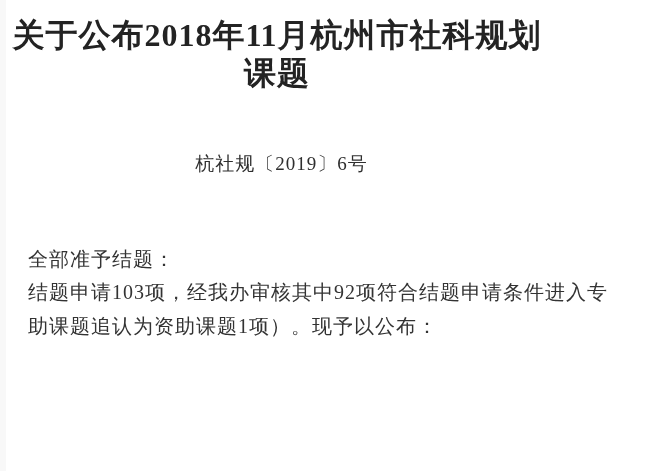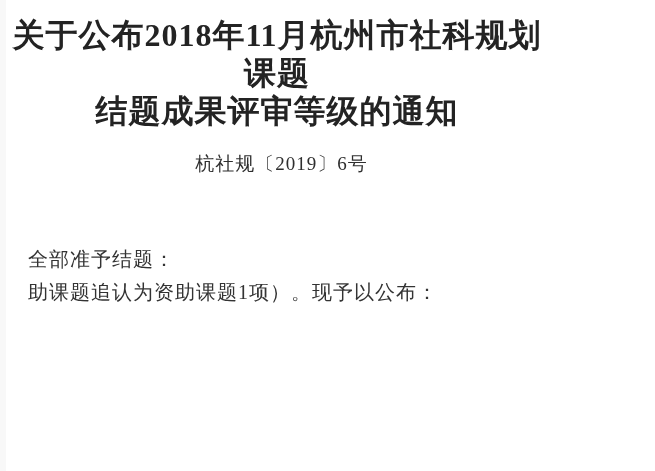--- a/index.html
+++ b/index.html
@@ -68,22 +68,22 @@
   }
 </style>
 </head>
 <body>
 
 <div class="page">
   <div class="left-strip"></div>
 
   <h1 class="title">
     <span class="title-line">关于公布2018年11月杭州市社科规划课题</span>
-    <span class="title-line">结题成果评审等级的通知</span>
   </h1>
 
   <div class="doc-number">杭社规〔2019〕6号</div>
 
   <div class="doc-body">
     <div class="body-line salutation">全部准予结题：</div>
+    <div class="body-line">结题申请103项，经我办审核其中92项符合结题申请条件进入专</div>
     <div class="body-line">助课题追认为资助课题1项）。现予以公布：</div>
   </div>
 </div>
 
 </body></html>

